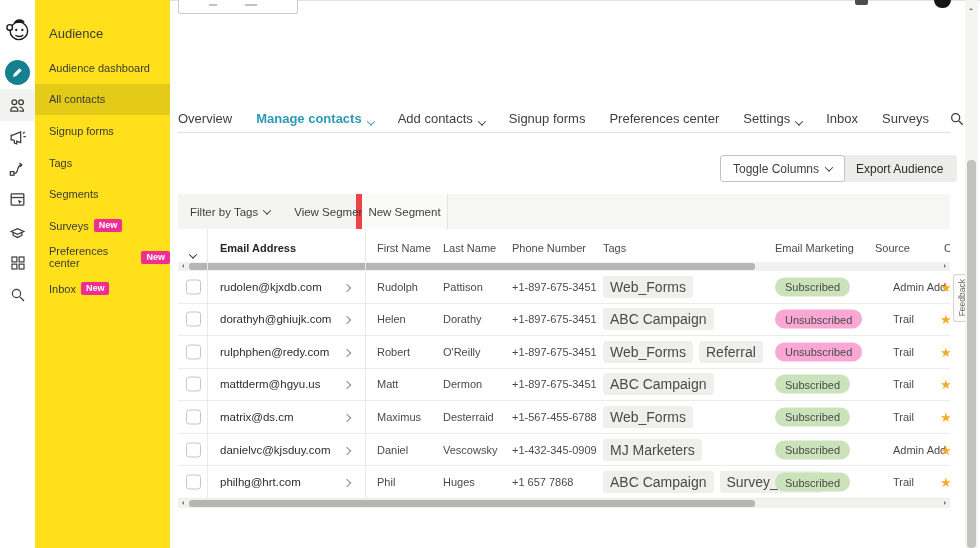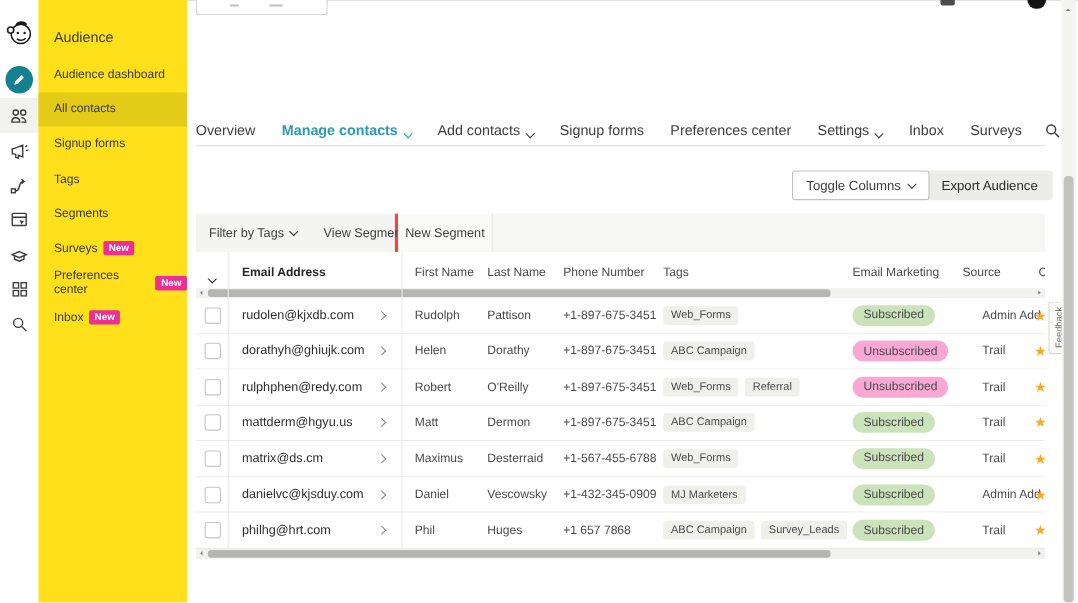--- a/index.html
+++ b/index.html
@@ -39,21 +39,21 @@
   .chev.down{transform:rotate(45deg) translate(-1px,-1px);}
   .chev.right{transform:rotate(-45deg);}
 
   .btn{position:absolute;top:155px;height:27px;display:flex;align-items:center;gap:7px;font-size:12px;border-radius:3px;cursor:pointer;box-sizing:border-box;}
   #toggle-cols{left:550px;padding:0 12px;background:#fff;border:1px solid #C2C2C0;color:#3e3e3e;}
   #export-aud{left:672px;padding:0 14px;background:#ECECE9;border:none;color:#2b2b2b;}
 
   
   #table{position:absolute;left:8px;top:194px;width:772px;height:318px;overflow:hidden;background:#fff;}
   .tb-sec{position:absolute;top:0;height:35px;display:flex;align-items:center;font-size:11.5px;color:#3e3e3e;box-sizing:border-box;}
-  #tb1{left:0;width:184px;background:#F4F4F2;border-right:3px solid #ef4444;gap:24px;padding-left:12px;}
+  #tb1{left:0;width:184px;background:#F4F4F2;border-right:6px solid #ef4444;gap:24px;padding-left:12px;}
   #tb2{left:184px;width:86px;background:#FAFAF8;border-right:1px solid #E3E3E1;justify-content:center;}
   #tb3{left:270px;width:502px;background:#F6F6F4;}
   .tb-label{display:flex;align-items:center;gap:6px;cursor:pointer;white-space:nowrap;}
 
   #thead{position:absolute;top:38px;left:0;width:772px;height:33px;background:#fff;}
   .hcell{position:absolute;top:10px;font-size:11px;color:#4a4a4a;white-space:nowrap;}
   .h-email{left:42px;color:#262626;font-weight:bold;}
   #selall{position:absolute;left:12px;top:13px;color:#333;cursor:pointer;}
 
   .vline{position:absolute;top:35px;height:270px;width:1px;background:#E9E9E7;z-index:2;}
@@ -64,21 +64,21 @@
   .hs-arrow.l{left:2px;border-right-color:#777;}
   .hs-arrow.r{right:2px;border-left-color:#777;}
 
   #rows{position:absolute;top:77px;left:0;width:772px;}
   .t-row{position:relative;height:32.55px;border-bottom:1px solid #EBEBE9;box-sizing:border-box;background:#fff;}
   .cell{position:absolute;top:50%;transform:translateY(-50%);font-size:11px;color:#4a4a4a;white-space:nowrap;}
   .c-email{left:42px;font-size:11.5px;color:#2d2d2d;cursor:pointer;}
   .c-chev{left:166px;color:#8a8a8a;}
   .c-fn{left:199px;}.c-ln{left:265px;}.c-ph{left:334px;}
   .c-tags{left:425px;display:flex;gap:6px;}
-  .tag-pill{background:#EFEFEC;color:#4a4a4a;font-size:10px;padding:3px 7px;border-radius:3px;white-space:nowrap;cursor:pointer;}
+  .tag-pill{background:#EFEFEC;color:#4a4a4a;font-size:14px;padding:3px 7px;border-radius:3px;white-space:nowrap;cursor:pointer;}
   .c-status{left:597px;font-size:11px;padding:3.5px 10px;border-radius:11px;}
   .status-green{background:#CBE3BA;color:#4a4a4a;}
   .status-yellow{background:#f9a8d4;color:#4a4a4a;}
   .c-src{left:697px;margin-left:18px;}
   .c-star{left:762px;color:#F7A928;font-size:13px;}
   .checkbox{position:absolute;left:8px;top:50%;transform:translateY(-50%);width:15px;height:15px;border:1px solid #C6C6C4;border-radius:3px;background:#fff;cursor:pointer;box-sizing:border-box;}
 
   
   #feedback{position:absolute;left:783px;top:274px;width:16px;height:46px;background:#FBFBF9;border:1px solid #D4D4D2;border-right:none;border-radius:3px 0 0 3px;display:flex;align-items:center;justify-content:center;cursor:pointer;}
   #feedback span{writing-mode:vertical-rl;transform:rotate(180deg);font-size:8.5px;color:#6b6b6b;}

